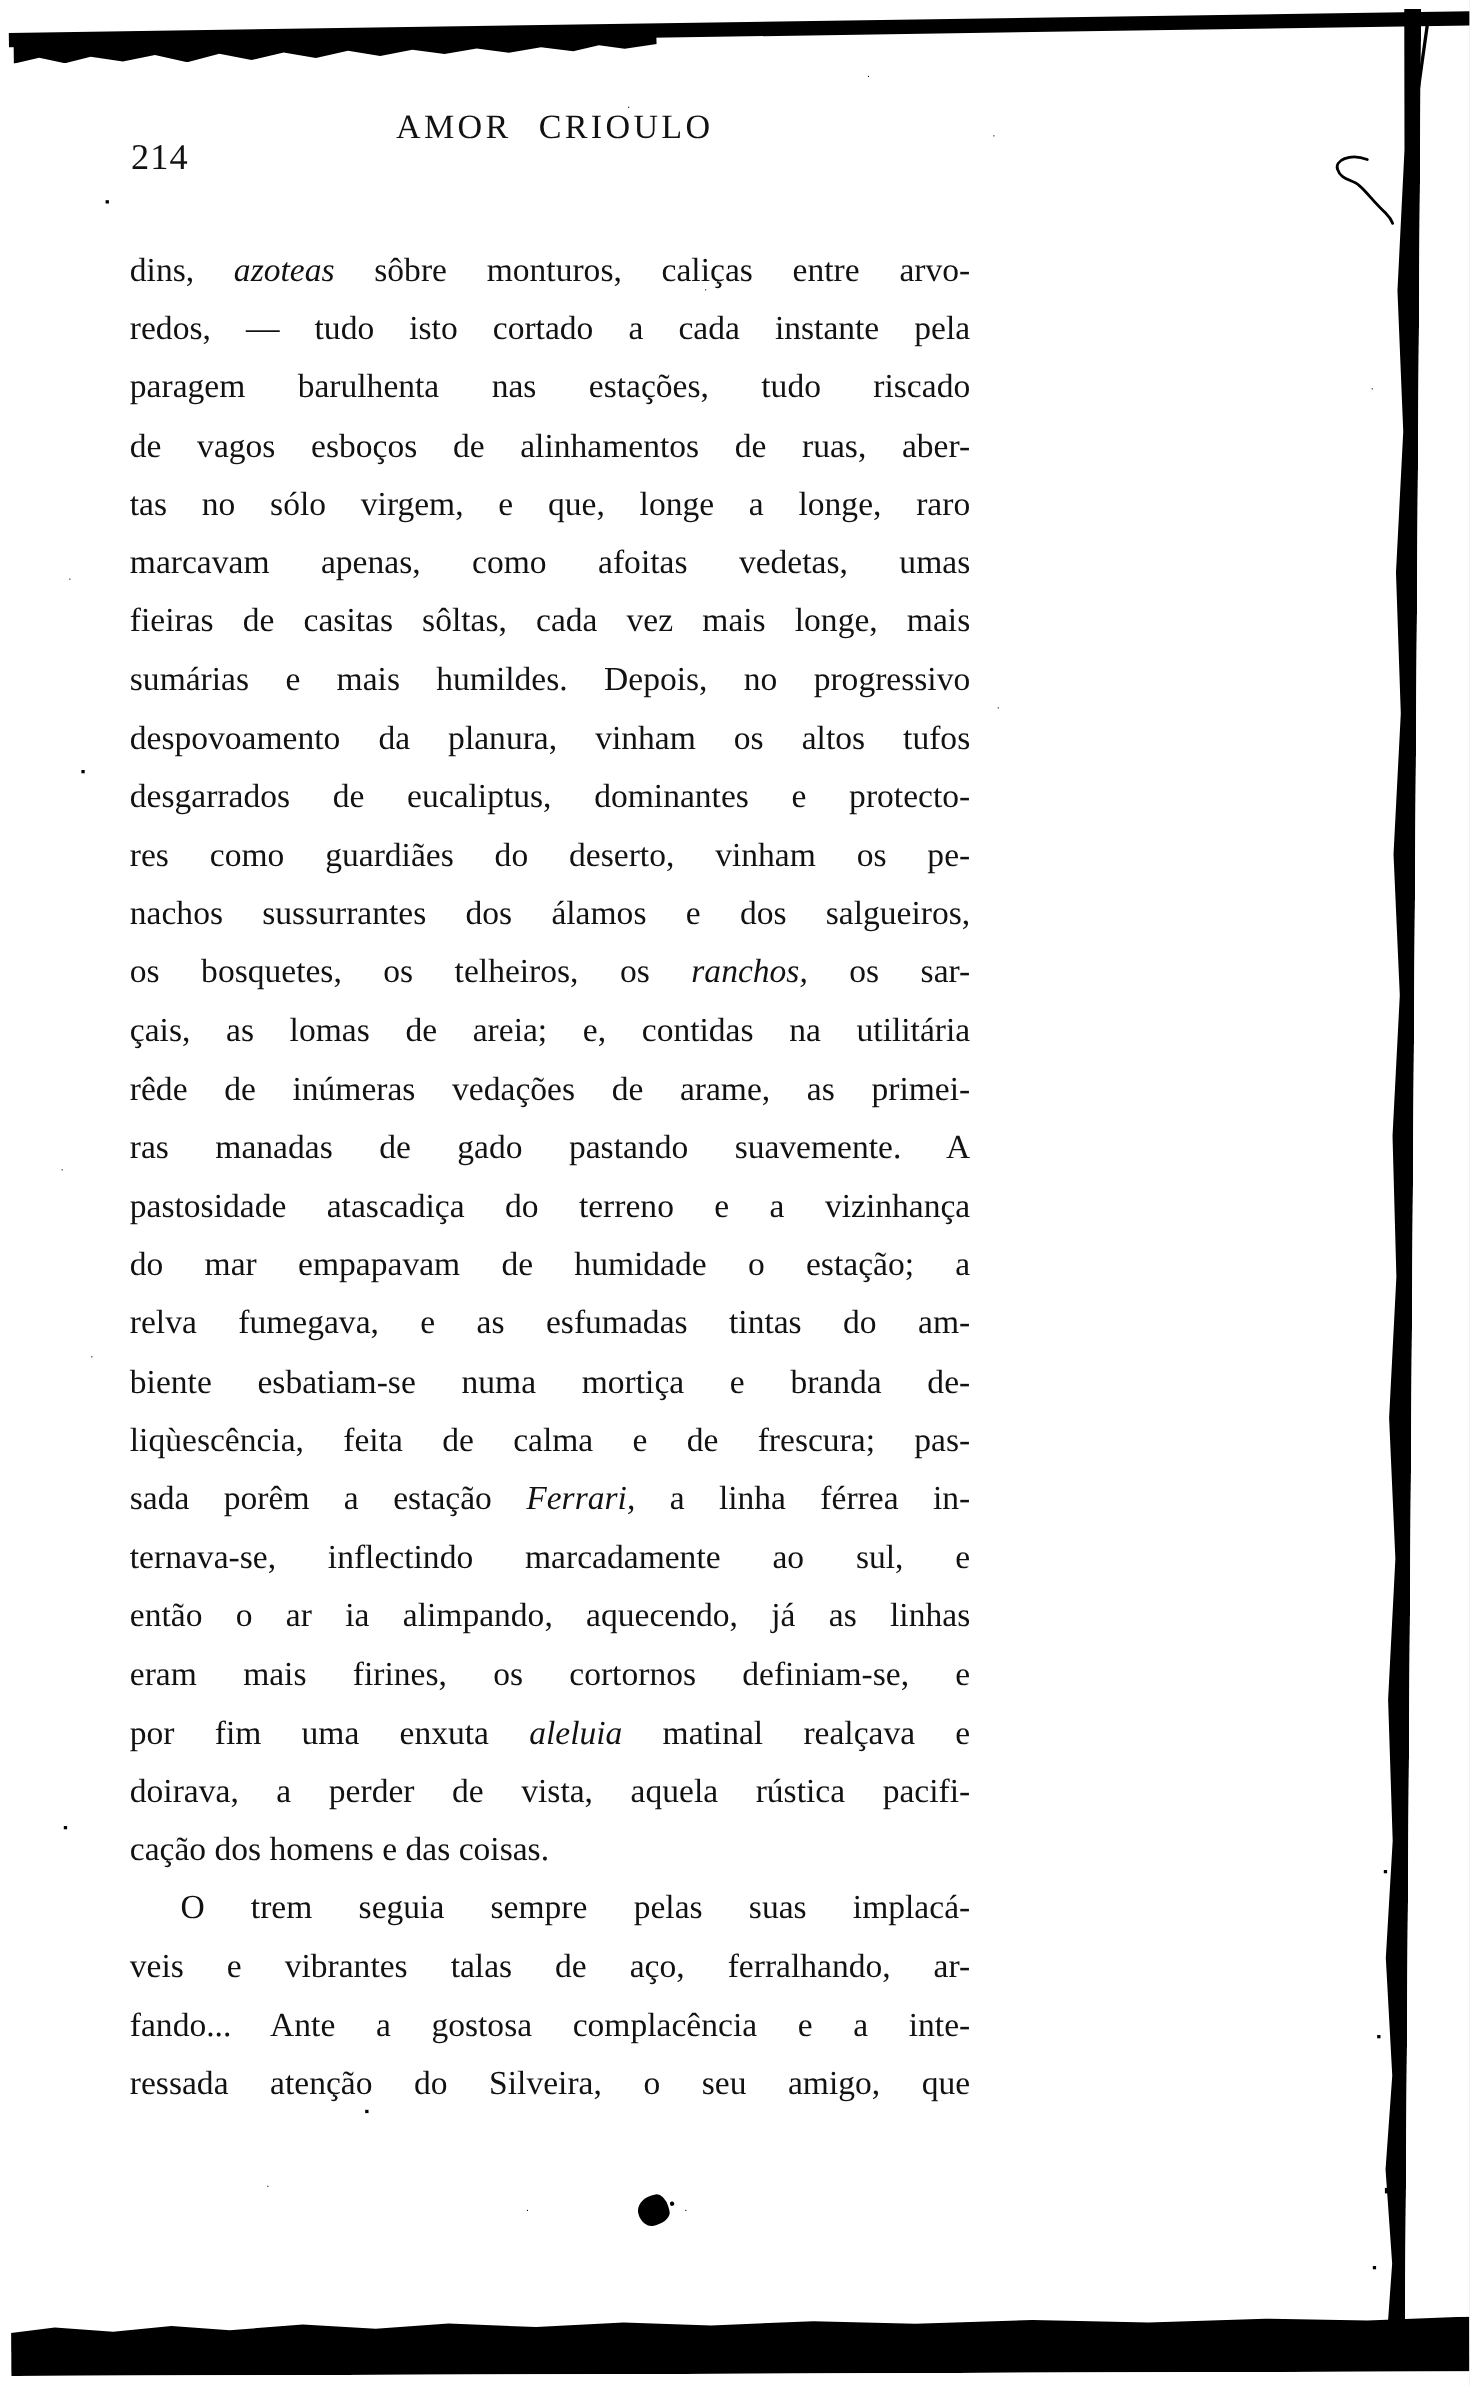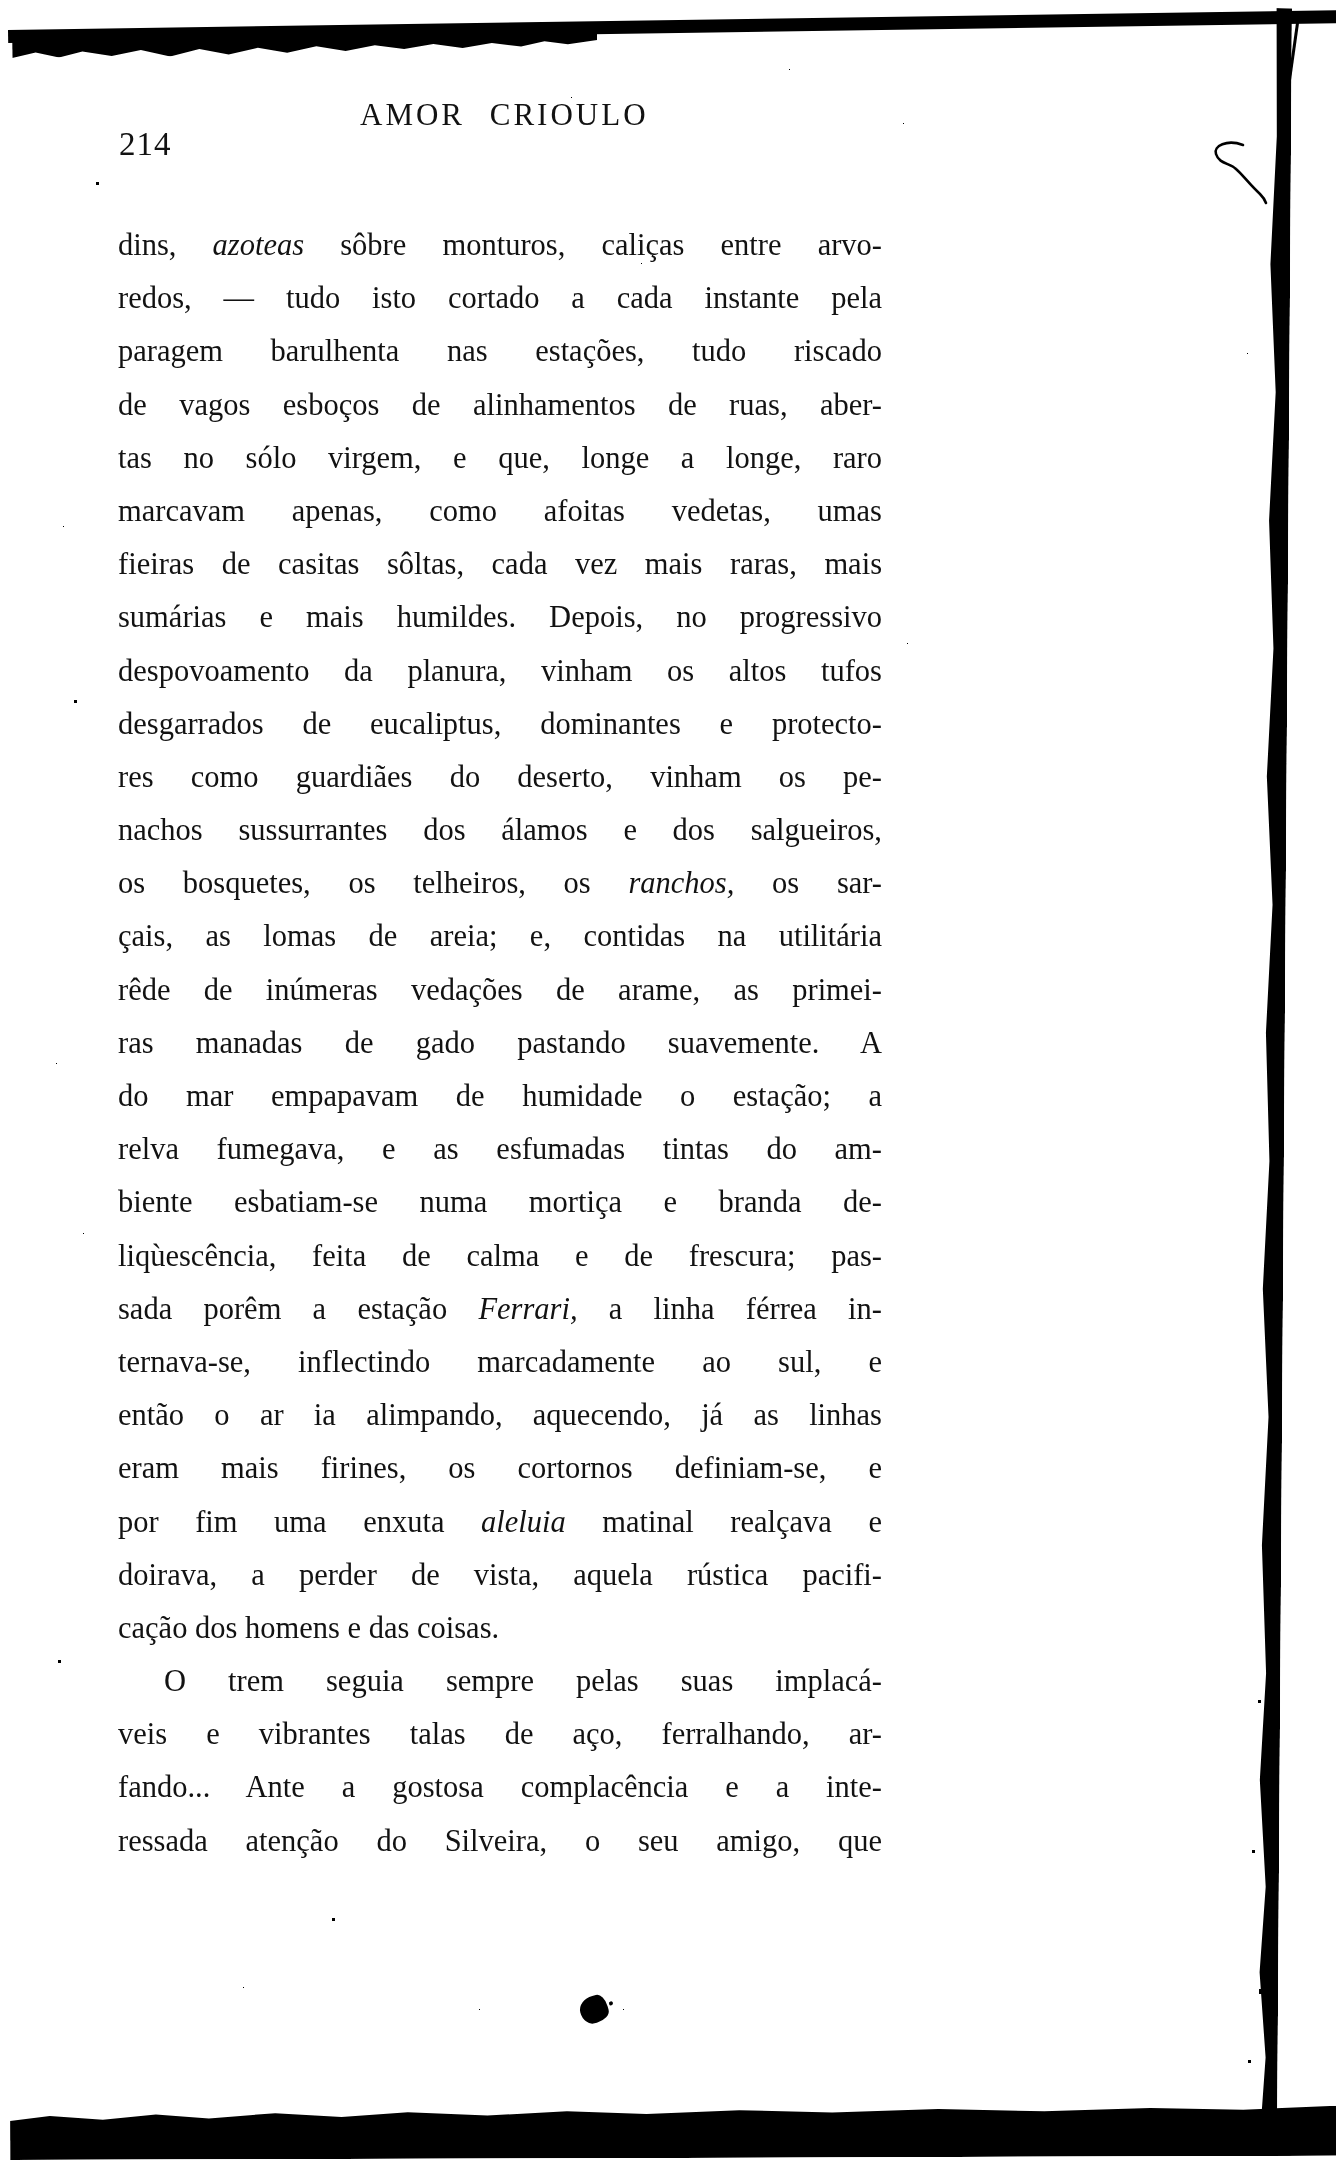--- a/index.html
+++ b/index.html
@@ -107,30 +107,31 @@
   <div class="page-number">214</div>
   <div class="running-title">AMOR CRIOULO</div>
 
   <div class="body-text">
       <div class="line"><span>dins, </span><i>azoteas</i><span> sôbre monturos, caliças entre arvo-</span></div>
       <div class="line"><span>redos, — tudo isto cortado a cada instante pela</span></div>
       <div class="line"><span>paragem barulhenta nas estações, tudo riscado</span></div>
       <div class="line"><span>de vagos esboços de alinhamentos de ruas, aber-</span></div>
       <div class="line"><span>tas no sólo virgem, e que, longe a longe, raro</span></div>
       <div class="line"><span>marcavam apenas, como afoitas vedetas, umas</span></div>
-      <div class="line"><span>fieiras de casitas sôltas, cada vez mais raras, mais</span></div>
+      <div class="line"><span>fieiras de casitas sôltas, cada vez mais longe, mais</span></div>
       <div class="line"><span>sumárias e mais humildes. Depois, no progressivo</span></div>
       <div class="line"><span>despovoamento da planura, vinham os altos tufos</span></div>
       <div class="line"><span>desgarrados de eucaliptus, dominantes e protecto-</span></div>
       <div class="line"><span>res como guardiães do deserto, vinham os pe-</span></div>
       <div class="line"><span>nachos sussurrantes dos álamos e dos salgueiros,</span></div>
       <div class="line"><span>os bosquetes, os telheiros, os </span><i>ranchos,</i><span> os sar-</span></div>
       <div class="line"><span>çais, as lomas de areia; e, contidas na utilitária</span></div>
       <div class="line"><span>rêde de inúmeras vedações de arame, as primei-</span></div>
       <div class="line"><span>ras manadas de gado pastando suavemente. A</span></div>
+      <div class="line"><span>pastosidade atascadiça do terreno e a vizinhança</span></div>
       <div class="line"><span>do mar empapavam de humidade o estação; a</span></div>
       <div class="line"><span>relva fumegava, e as esfumadas tintas do am-</span></div>
       <div class="line"><span>biente esbatiam-se numa mortiça e branda de-</span></div>
       <div class="line"><span>liqùescência, feita de calma e de frescura; pas-</span></div>
       <div class="line"><span>sada porêm a estação </span><i>Ferrari,</i><span> a linha férrea in-</span></div>
       <div class="line"><span>ternava-se, inflectindo marcadamente ao sul, e</span></div>
       <div class="line"><span>então o ar ia alimpando, aquecendo, já as linhas</span></div>
       <div class="line"><span>eram mais firines, os cortornos definiam-se, e</span></div>
       <div class="line"><span>por fim uma enxuta </span><i>aleluia</i><span> matinal realçava e</span></div>
       <div class="line"><span>doirava, a perder de vista, aquela rústica pacifi-</span></div>

